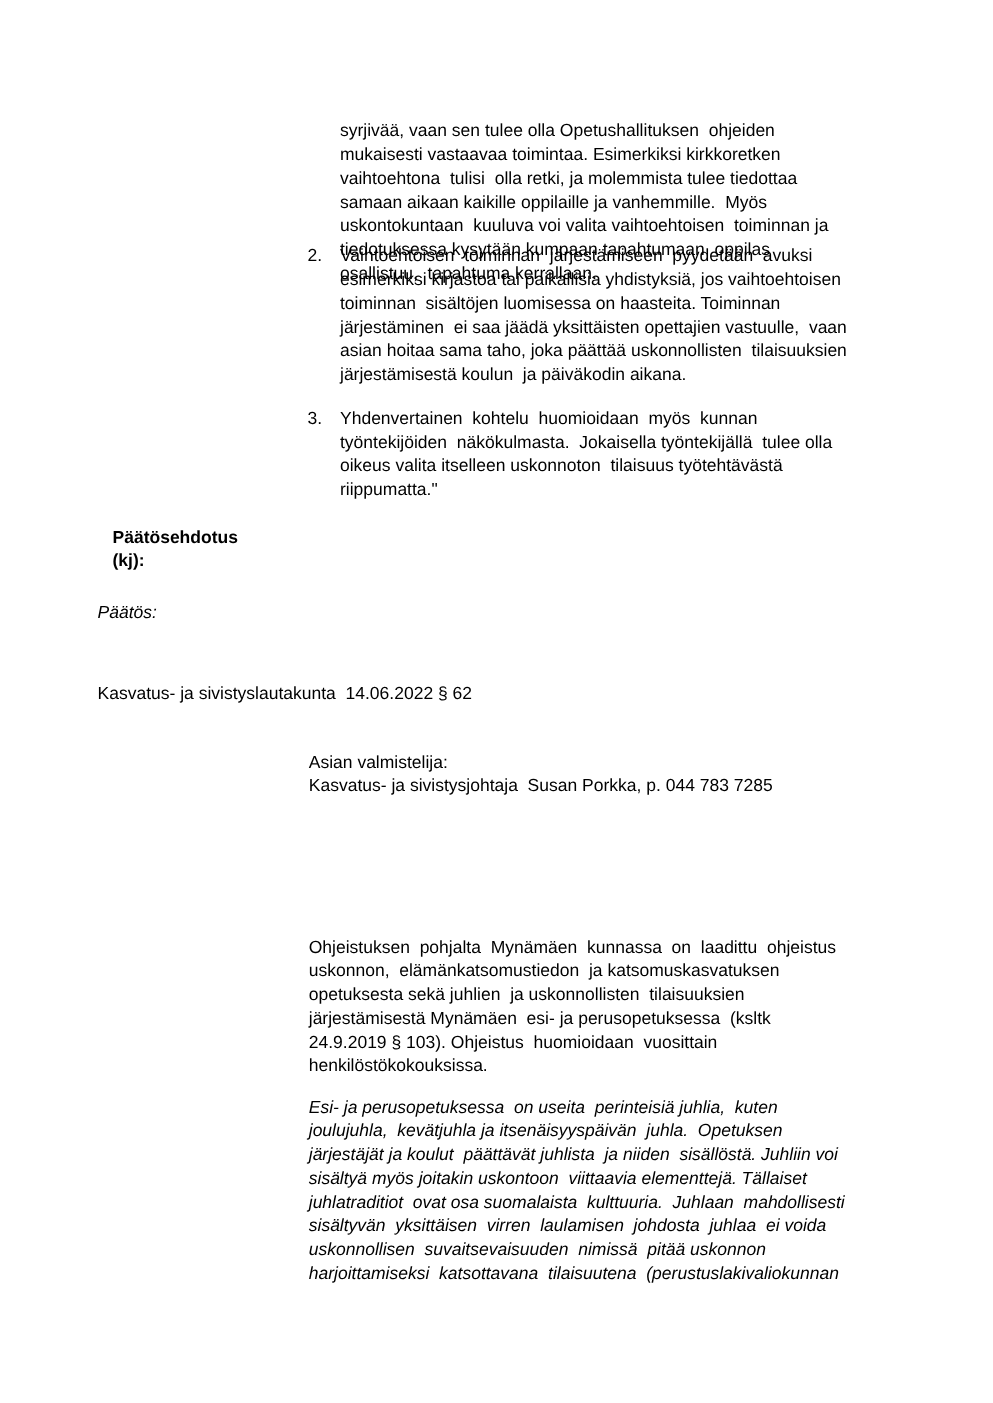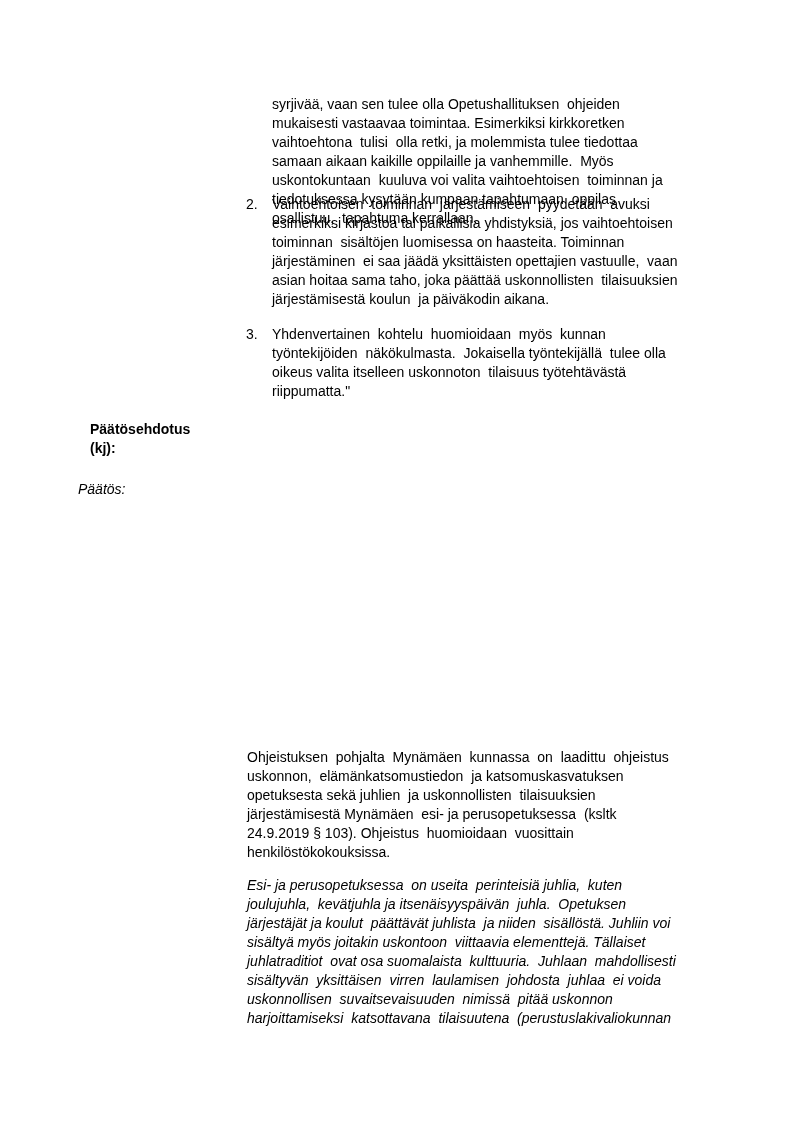--- a/index.html
+++ b/index.html
@@ -78,21 +78,24 @@
 työntekijöiden  näkökulmasta.  Jokaisella työntekijällä  tulee olla
 oikeus valita itselleen uskonnoton  tilaisuus työtehtävästä
 riippumatta."</div>
   </div>
 
   <div class="block pos-dp-label">Päätösehdotus
 (kj):</div>
 
   <div class="block pos-d-label">Päätös:</div>
 
+  <div class="block pos-committee">Kasvatus- ja sivistyslautakunta  14.06.2022 § 62</div>
 
+  <div class="block pos-preparer">Asian valmistelija:
+Kasvatus- ja sivistysjohtaja  Susan Porkka, p. 044 783 7285</div>
 
   <div class="block pos-para1">Ohjeistuksen  pohjalta  Mynämäen  kunnassa  on  laadittu  ohjeistus
 uskonnon,  elämänkatsomustiedon  ja katsomuskasvatuksen
 opetuksesta sekä juhlien  ja uskonnollisten  tilaisuuksien
 järjestämisestä Mynämäen  esi- ja perusopetuksessa  (ksltk
 24.9.2019 § 103). Ohjeistus  huomioidaan  vuosittain
 henkilöstökokouksissa.</div>
   <div class="block pos-para2">Esi- ja perusopetuksessa  on useita  perinteisiä juhlia,  kuten
 joulujuhla,  kevätjuhla ja itsenäisyyspäivän  juhla.  Opetuksen
 järjestäjät ja koulut  päättävät juhlista  ja niiden  sisällöstä. Juhliin voi

